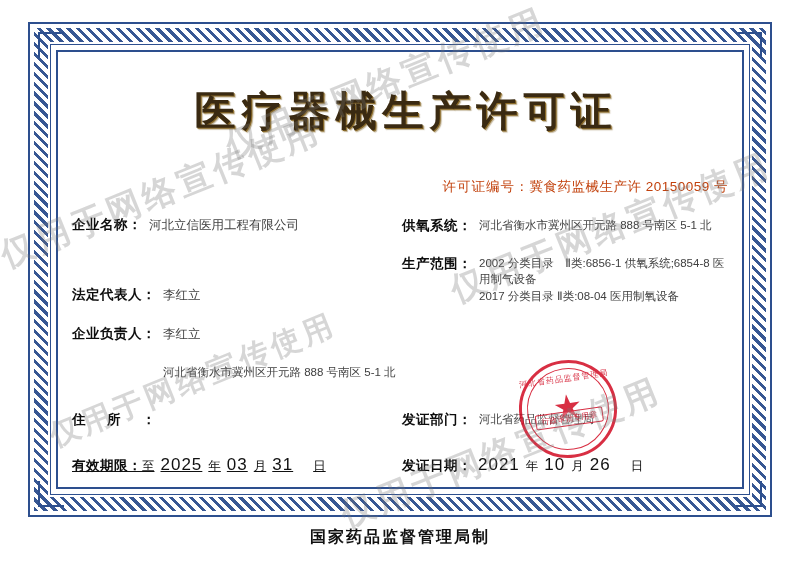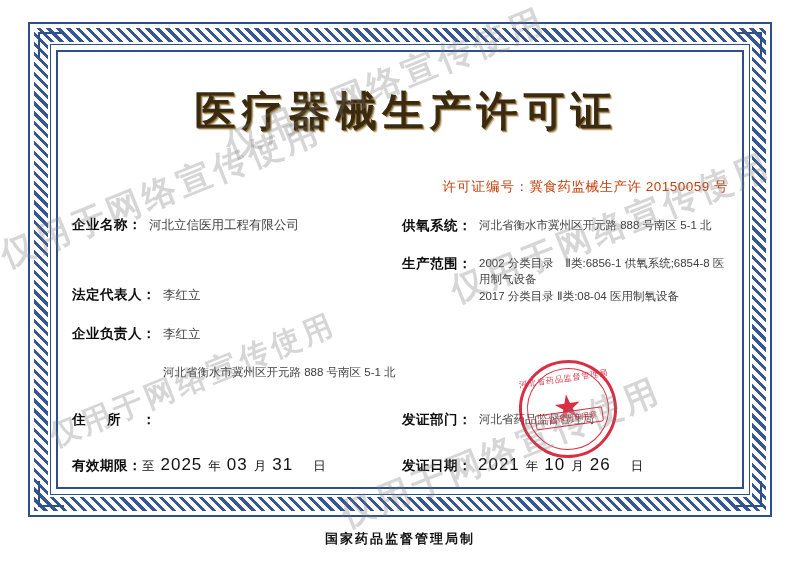--- a/index.html
+++ b/index.html
@@ -161,21 +161,21 @@
   
   .scope-lines div { white-space: normal; }
 
   
   .date-row {
     display: flex;
     align-items: center;
     margin-top: 26px;
   }
   .date-block { display: flex; align-items: baseline; }
-  .date-block.left  { width: 330px; flex: none; }
+  .date-block.left  { width: 330px; flex: none; text-decoration: underline; }
   .date-num {
     font-size: 17px;
     padding: 0 6px;
     letter-spacing: 1px;
   }
   .date-unit { font-size: 12.5px; }
   .gap-sm { display: inline-block; width: 14px; }
 
   
   .seal {
@@ -243,21 +243,21 @@
     background: rgba(255,255,255,0.25);
   }
 
   
   .footer {
     position: absolute;
     left: 0;
     right: 0;
     bottom: 17px;
     text-align: center;
-    font-size: 13px;
+    font-size: 16px;
     font-weight: bold;
     letter-spacing: 2px;
     color: #111;
   }
 
   
   .wm {
     position: absolute;
     font-size: 34px;
     color: rgba(120, 120, 120, 0.30);

